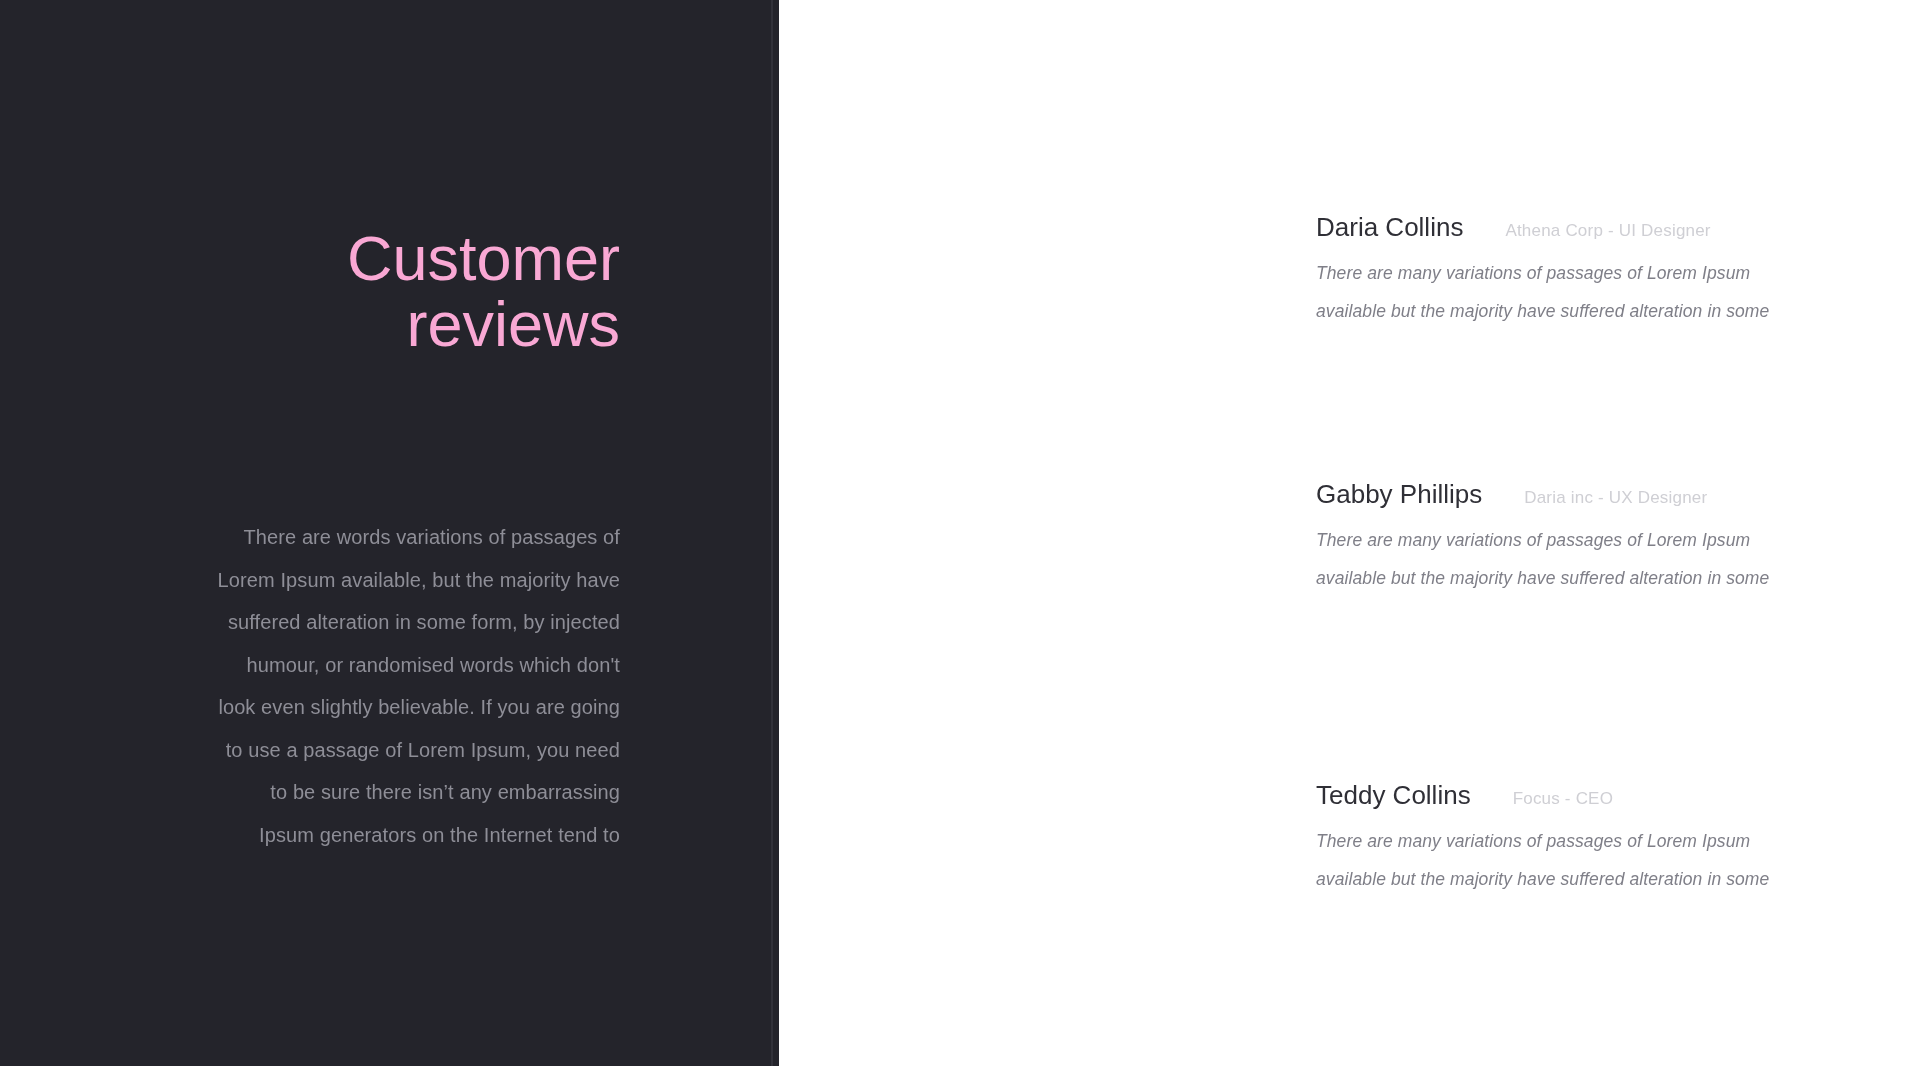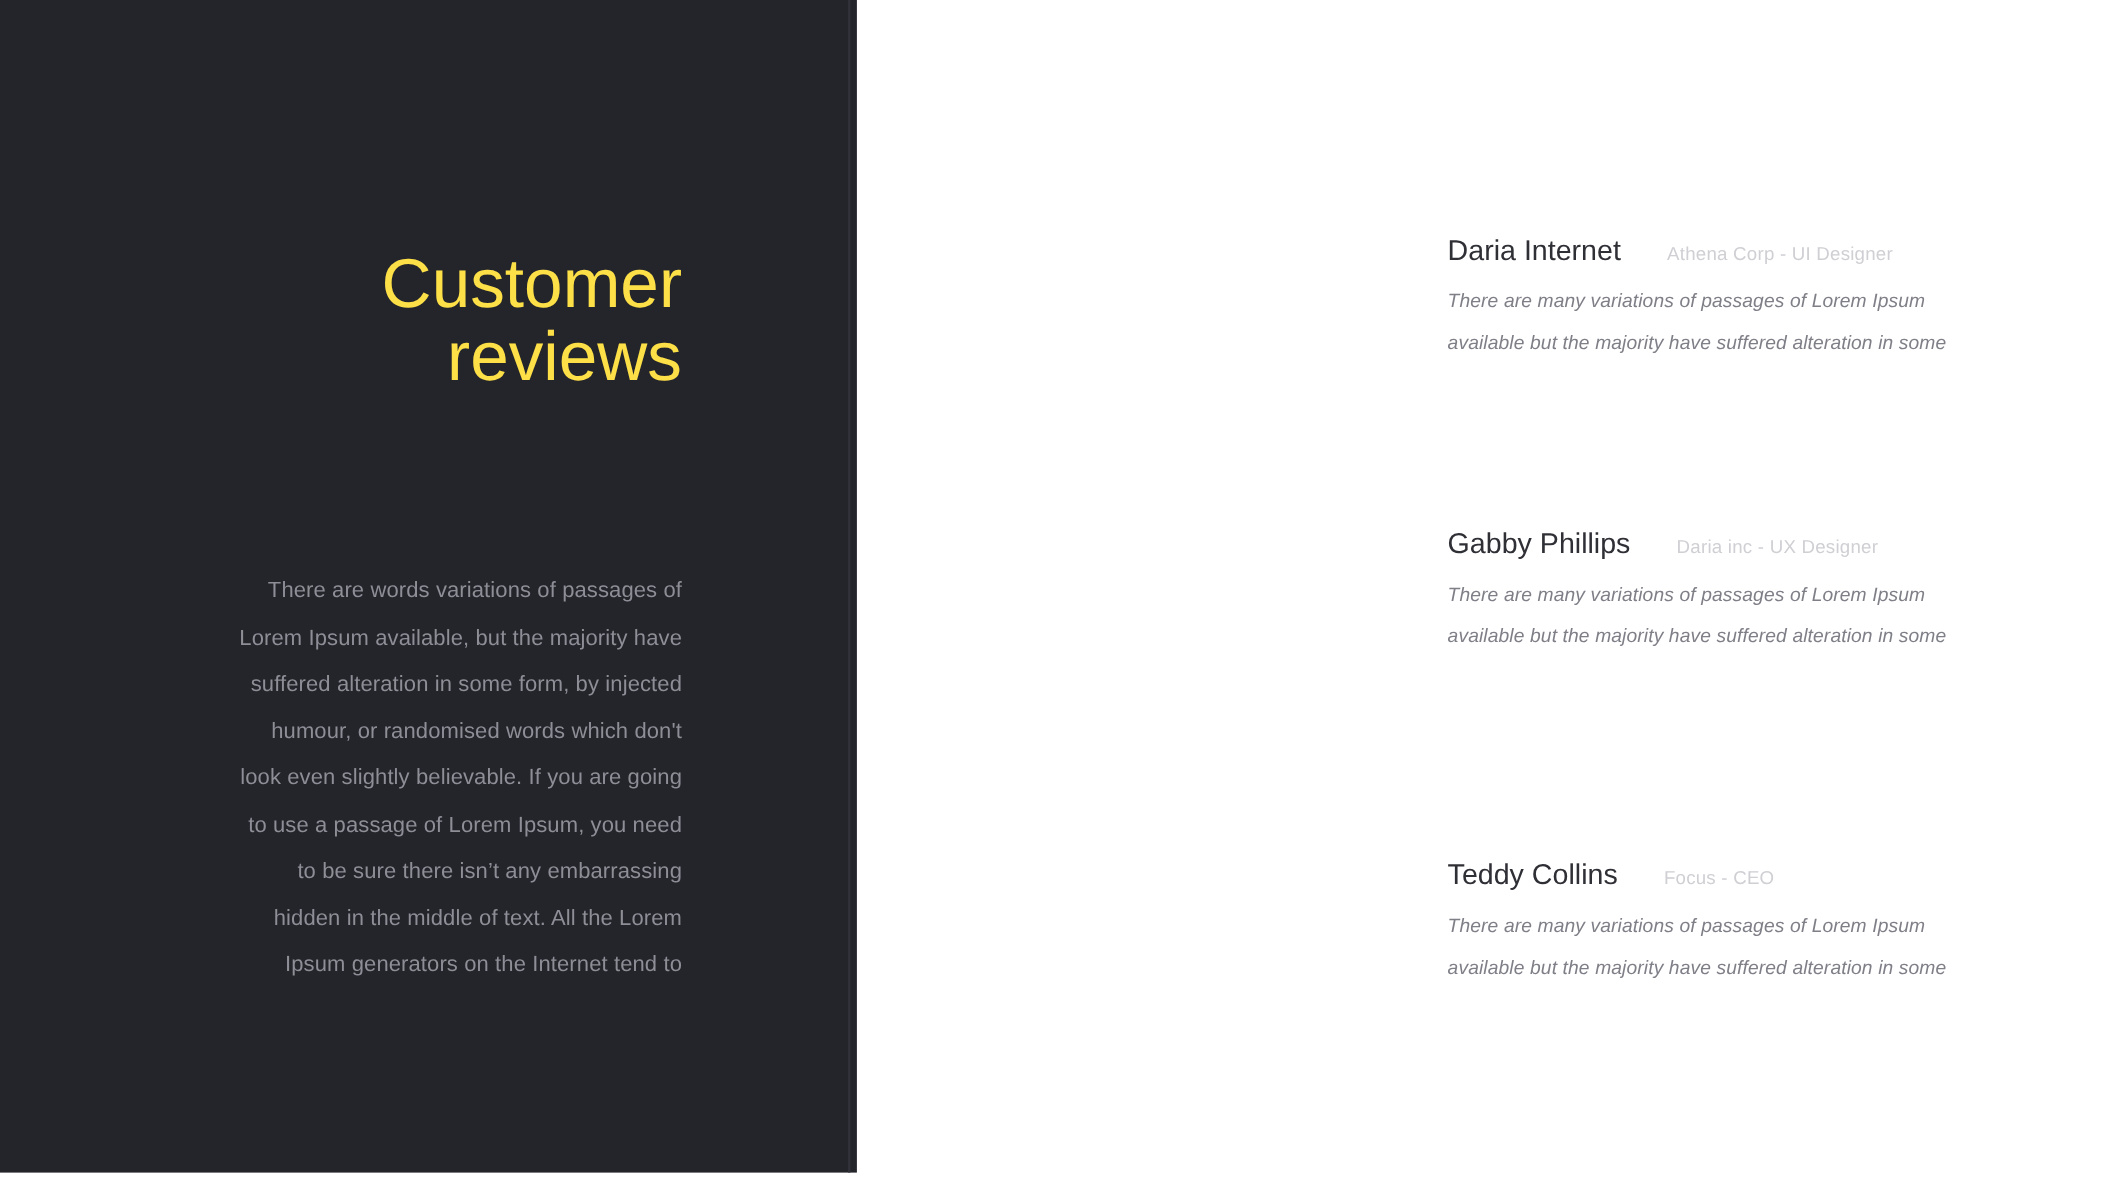--- a/index.html
+++ b/index.html
@@ -50,21 +50,21 @@
     width:620px;
     height:100%;
   }
 
   .slide-title {
     position:absolute;
     left:0;
     top:225px;
     width:620px;
     text-align:right;
-    color:#fde047;
+    color:#f9a8d4;
     font-size:63px;
     font-weight:400;
     line-height:66px;
     letter-spacing:0px;
   }
 
   .intro-paragraph {
     position:absolute;
     left:0;
     top:516px;
@@ -149,32 +149,31 @@
       </h1>
 
       <p class="intro-paragraph">
         <span class="ln">There are words variations of passages of</span>
         <span class="ln">Lorem Ipsum available, but the majority have</span>
         <span class="ln">suffered alteration in some form, by injected</span>
         <span class="ln">humour, or randomised words which don't</span>
         <span class="ln">look even slightly believable. If you are going</span>
         <span class="ln">to use a passage of Lorem Ipsum, you need</span>
         <span class="ln">to be sure there isn’t any embarrassing</span>
-        <span class="ln">hidden in the middle of text. All the Lorem</span>
         <span class="ln">Ipsum generators on the Internet tend to</span>
       </p>
 
     </div>
   </div>
 
   <div class="reviews">
 
     <div class="review review-1">
       <div class="review-head">
-        <span class="reviewer-name">Daria Internet</span>
+        <span class="reviewer-name">Daria Collins</span>
         <span class="reviewer-role">Athena Corp - UI Designer</span>
       </div>
       <div class="review-body">
         <span class="ln">There are many variations of passages of Lorem Ipsum</span>
         <span class="ln">available but the majority have suffered alteration in some</span>
       </div>
     </div>
 
     <div class="review review-2">
       <div class="review-head">

